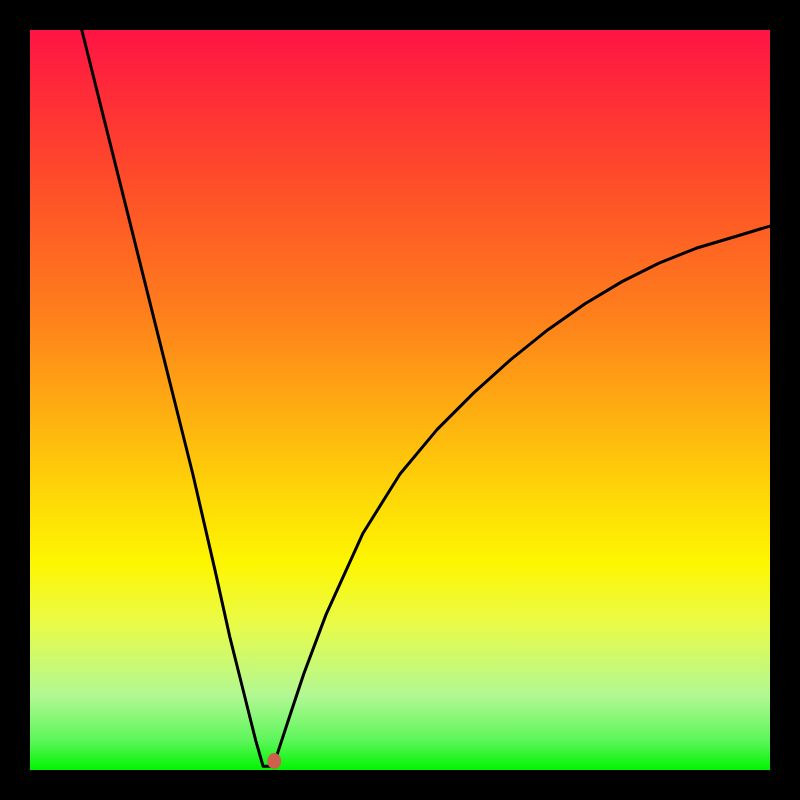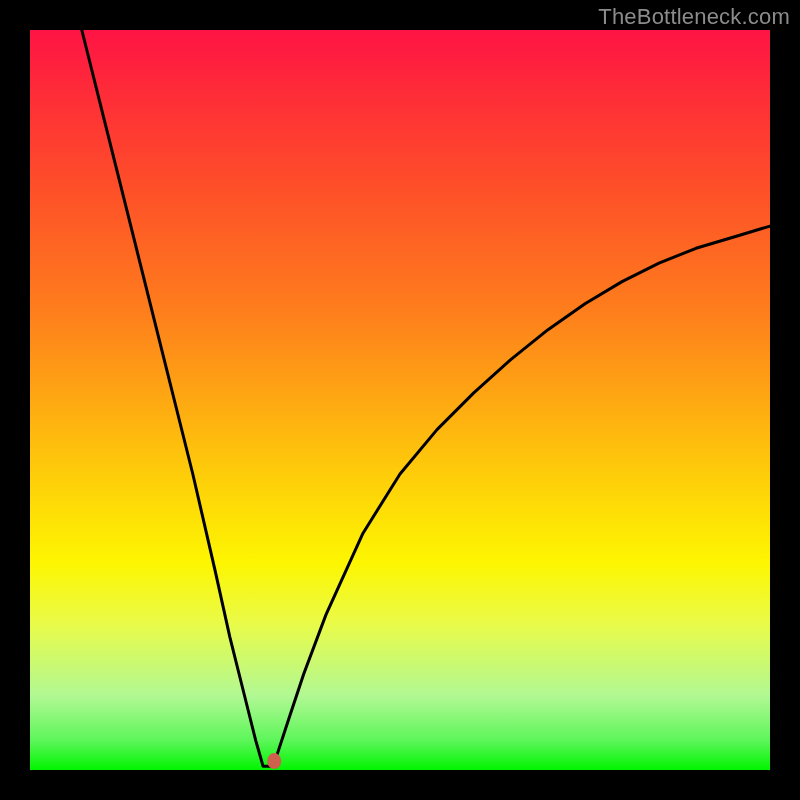--- a/index.html
+++ b/index.html
@@ -63,14 +63,13 @@
 </head>
 <body>
 
 <div class="frame">
   <div class="plot-area">
     <svg class="plot-svg" viewBox="0 0 740 740" preserveAspectRatio="none">
       <path id="curve-path" fill="none" stroke="#000000" stroke-width="3" stroke-linecap="round" stroke-linejoin="round" d="M51.80 0.00 L74.00 88.80 L103.60 207.20 L133.20 325.60 L162.80 444.00 L185.00 540.20 L199.80 606.80 L214.60 666.00 L225.70 710.40 L233.10 736.30 L240.50 736.30 L245.68 728.90 L259.00 688.20 L273.80 643.80 L296.00 584.60 L333.00 503.20 L370.00 444.00 L407.00 399.60 L444.00 362.60 L481.00 329.30 L518.00 299.70 L555.00 273.80 L592.00 251.60 L629.00 233.10 L666.00 218.30 L703.00 207.20 L740.00 196.10"></path>
       <ellipse id="min-marker" cx="244.20" cy="731.12" rx="7" ry="8" fill="#d0604e"></ellipse>
     </svg>
   </div>
-  <div class="watermark">TheBottleneck.com</div>
 </div>
 
 </body></html>

